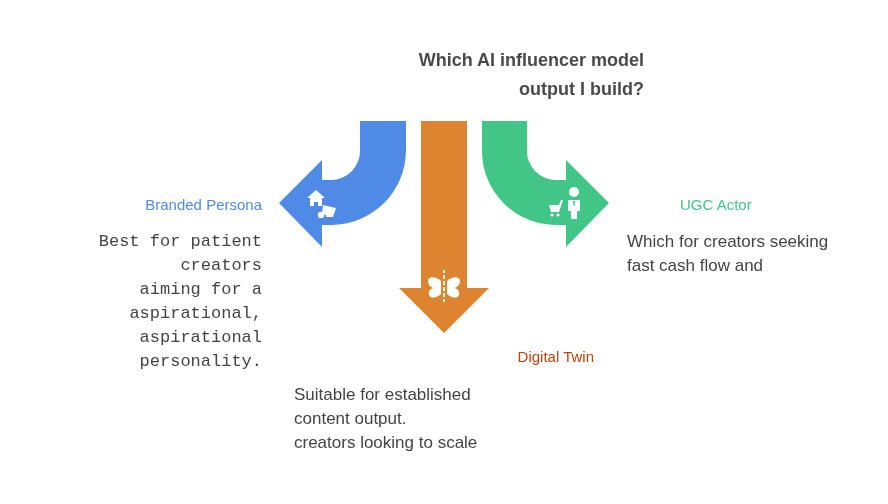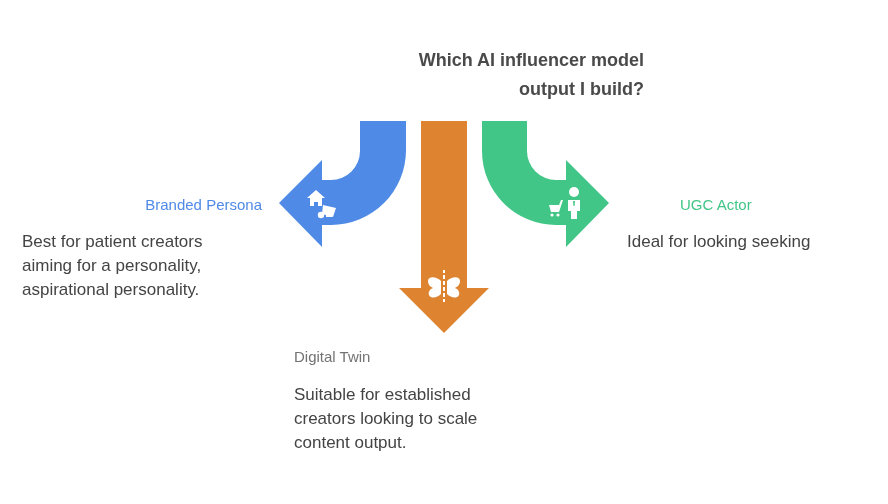--- a/index.html
+++ b/index.html
@@ -4,24 +4,24 @@
 <style>
   html, body { margin: 0; padding: 0; background: #ffffff; }
   body { width: 888px; height: 504px; position: relative; overflow: hidden;
          font-family: "Liberation Sans", "DejaVu Sans", sans-serif; }
   .title { position: absolute; left: 244px; top: 46px; width: 400px; text-align: right;
            font-weight: bold; font-size: 18px; line-height: 29px; color: #4a4a4a; }
   svg.diagram { position: absolute; left: 0; top: 0; }
   .heading { position: absolute; font-weight: normal; font-size: 15px; line-height: 20px; }
   .desc { position: absolute; font-size: 17px; line-height: 24px; color: #444444; }
   .left-head { right: 626px; top: 195px; text-align: right; }
-  .left-desc { right: 626px; top: 230px; text-align: left; width: 240px; }
+  .left-desc { right: 626px; top: 230px; text-align: right; width: 240px; font-family: Liberation Mono, monospace; }
   .right-head { left: 654px; top: 195px; margin-left: 26px; }
   .right-desc { left: 627px; top: 230px; width: 240px; }
-  .mid-head { left: 294px; top: 347px; width: 300px; text-align: left; color: #737373; }
+  .mid-head { left: 294px; top: 347px; width: 300px; text-align: right; color: #c2410c; }
   .mid-desc { left: 294px; top: 383px; width: 300px; text-align: left; }
 </style>
 </head>
 <body>
 
 <div class="title">
   <div>Which AI influencer model</div>
   <div>output I build?</div>
 </div>
 
@@ -57,27 +57,28 @@
     <circle cx="558" cy="215" r="1.6"></circle>
     <circle cx="574" cy="192" r="5"></circle>
     <path d="M568,200 L580,200 L580,211 L577,211 L577,219 L571,219 L571,211 L568,211 Z"></path>
     <path d="M573,201 L575,201 L574.5,206 L573.5,206 Z" fill="#42c687"></path>
   </g>
 </svg>
 
 <div class="heading left-head" style="color:#4f8ae6;">Branded Persona</div>
 <div class="desc left-desc">
   <div>Best for patient creators</div>
-  <div>aiming for a personality,</div>
+  <div>aiming for a aspirational,</div>
   <div>aspirational personality.</div>
 </div>
 
 <div class="heading right-head" style="color:#42c687;">UGC Actor</div>
 <div class="desc right-desc">
-  <div>Ideal for looking seeking</div>
+  <div>Which for creators seeking</div>
+  <div>fast cash flow and</div>
 </div>
 
 <div class="heading mid-head">Digital Twin</div>
 <div class="desc mid-desc">
   <div>Suitable for established</div>
+  <div>content output.</div>
   <div>creators looking to scale</div>
-  <div>content output.</div>
 </div>
 
 </body></html>

